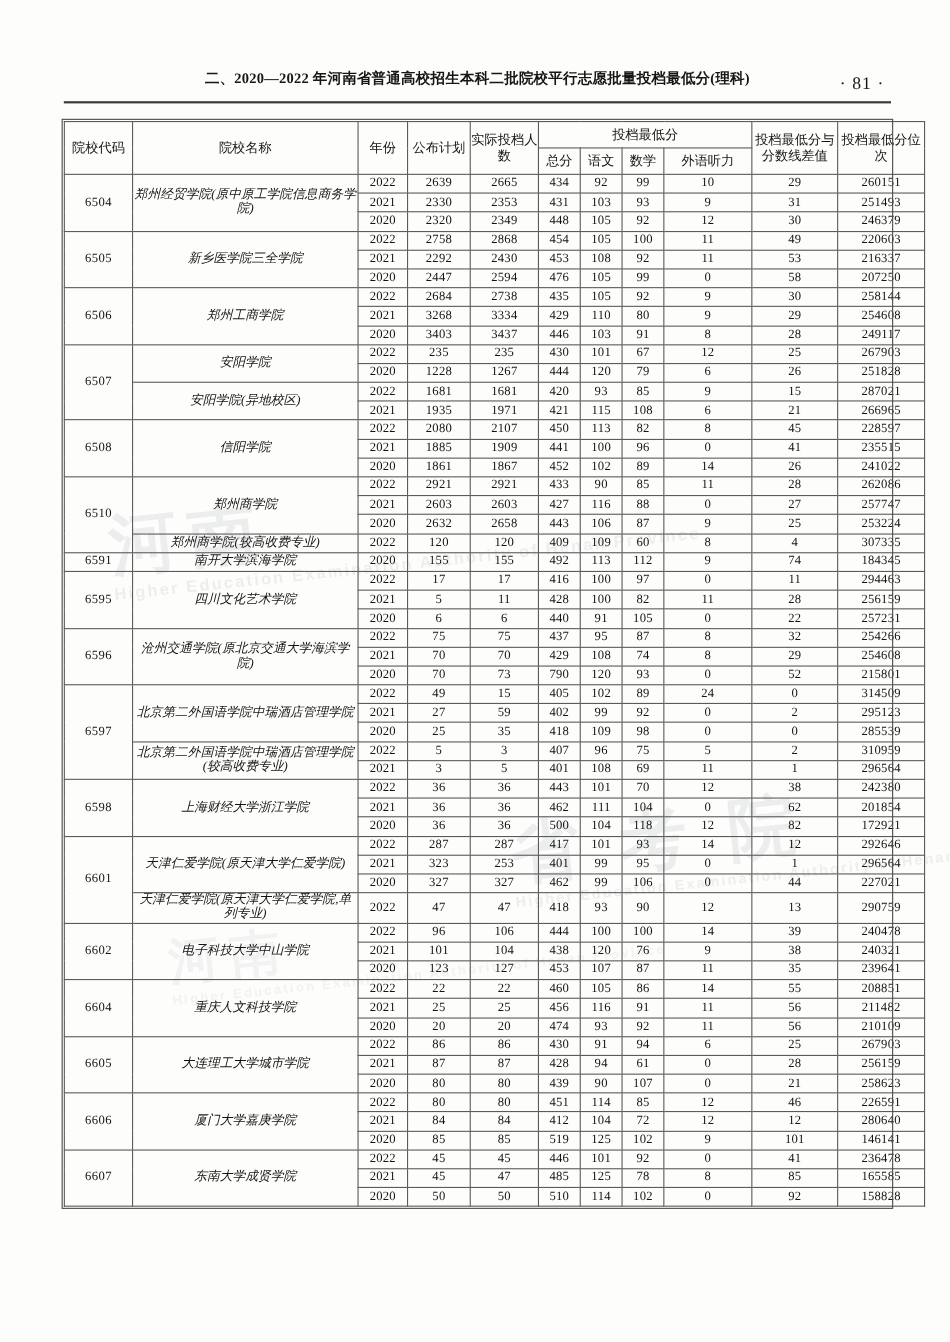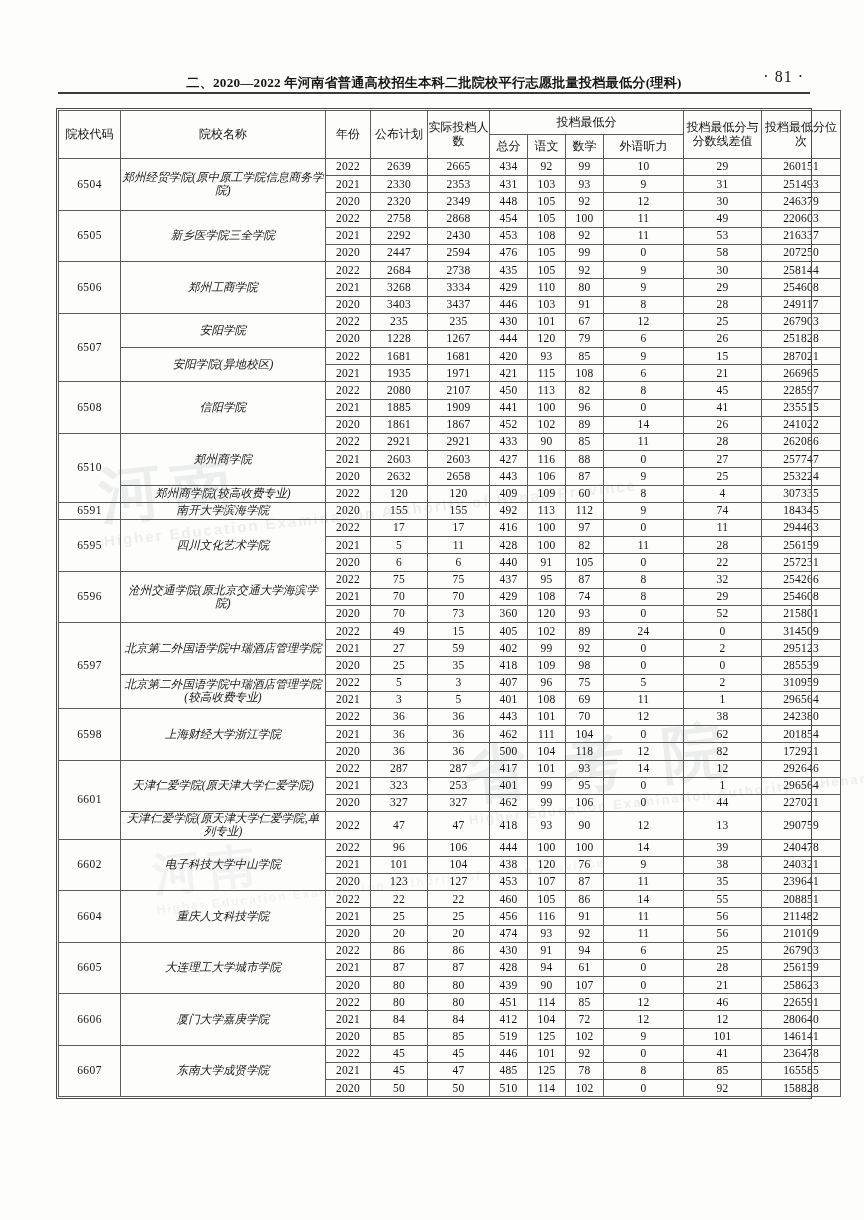--- a/index.html
+++ b/index.html
@@ -24,21 +24,21 @@
   }
 
   
   .runhead {
     position: absolute;
     left: 58px;
     top: 62px;
     width: 752px;
     height: 30px;
     display: flex;
-    align-items: flex-end;
+    align-items: flex-start;
     justify-content: center;
     white-space: nowrap;
   }
   .runhead-title {
     font-size: 13.2px;
     letter-spacing: .2px;
     color: #161616;
     font-weight: 600;
   }
   .runhead-page {
@@ -510,21 +510,21 @@
           <td class="num">108</td>
           <td class="num">74</td>
           <td class="num">8</td>
           <td class="num">29</td>
           <td class="num">254608</td>
         </tr>
         <tr>
           <td class="num">2020</td>
           <td class="num">70</td>
           <td class="num">73</td>
-          <td class="num">360</td>
+          <td class="num">790</td>
           <td class="num">120</td>
           <td class="num">93</td>
           <td class="num">0</td>
           <td class="num">52</td>
           <td class="num">215801</td>
         </tr>
         <tr>
           <td class="code" rowspan="5">6597</td>
           <td class="name" rowspan="3">北京第二外国语学院中瑞酒店管理学院</td>
           <td class="num">2022</td>

